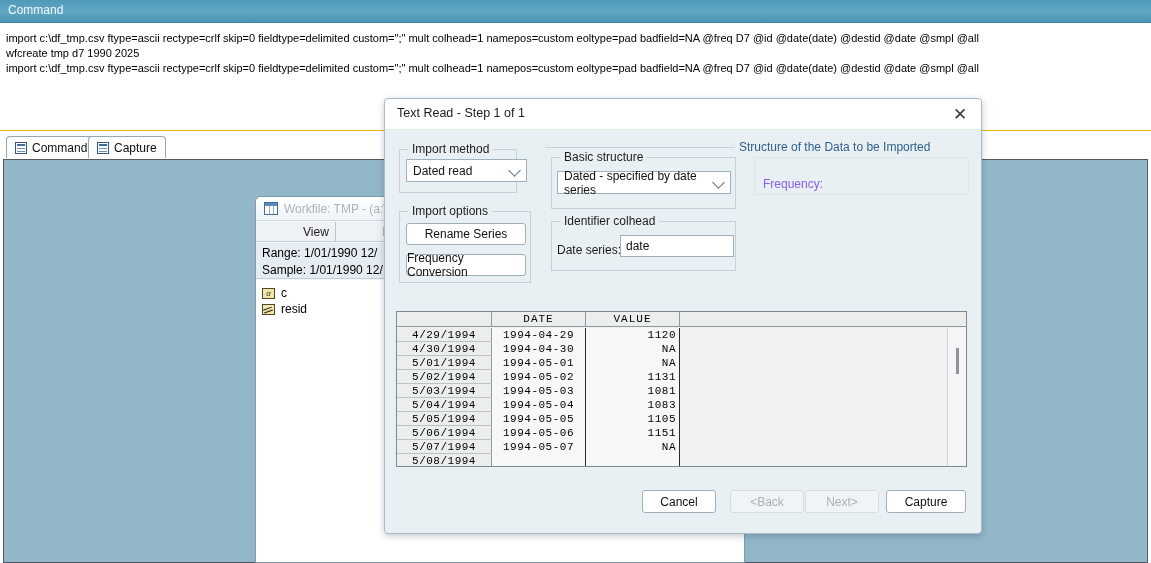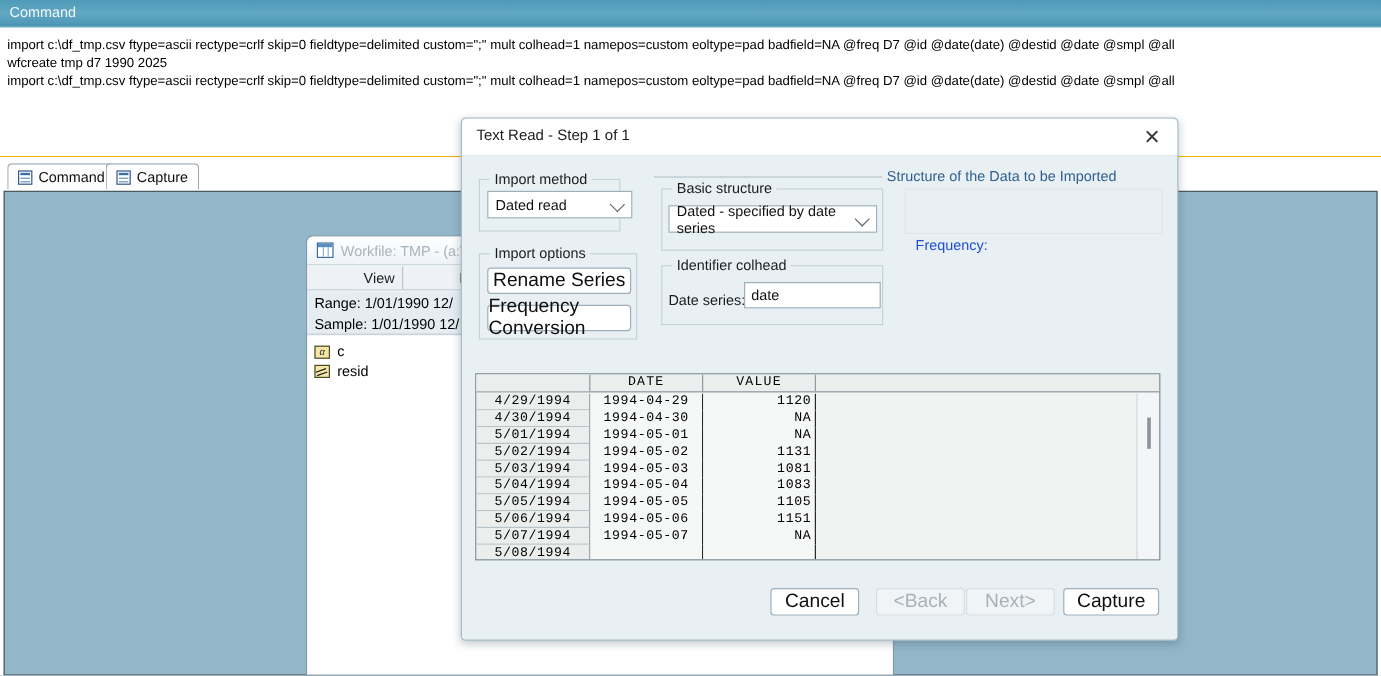--- a/index.html
+++ b/index.html
@@ -165,32 +165,32 @@
     position:absolute;right:7px;top:50%;width:8px;height:8px;margin-top:-5px;
     border-right:1.6px solid #5c6b75;border-bottom:1.6px solid #5c6b75;
     transform:rotate(45deg);
   }
   .combo.disabled{background:#f4f7f9;border-color:#dde5ea;color:#a9b4bb;}
   .combo.disabled .chev{border-color:#bcc7ce;}
 
   .pushbtn{
     position:absolute;background:#ffffff;border:1px solid #9eb0bb;border-radius:3px;
     box-sizing:border-box;display:flex;align-items:center;justify-content:center;
-    font-size:16px;color:#101010;cursor:default;
+    font-size:12px;color:#101010;cursor:default;
   }
   .pushbtn.disabled{color:#a7b2b9;border-color:#d5dee3;background:#f0f4f7;}
 
   .textfield{
     position:absolute;background:#ffffff;border:1px solid #9eb0bb;
     box-sizing:border-box;display:flex;align-items:center;padding-left:5px;
     font-size:12px;color:#111;
   }
 
   .statictext{position:absolute;font-size:12px;color:#1b1b1b;}
-  .statictext.disabled{color:#1d4ed8;margin-top:20px;}
+  .statictext.disabled{color:#8b5cf6;}
   #struct-line-left,#struct-line-right{
     position:absolute;height:1px;background:#c6d2da;top:0;
   }
   #struct-caption{
     position:absolute;font-size:12px;color:#2f5f8c;white-space:nowrap;
   }
 
   
   #preview{
     position:absolute;left:396px;top:311px;width:571px;height:156px;

